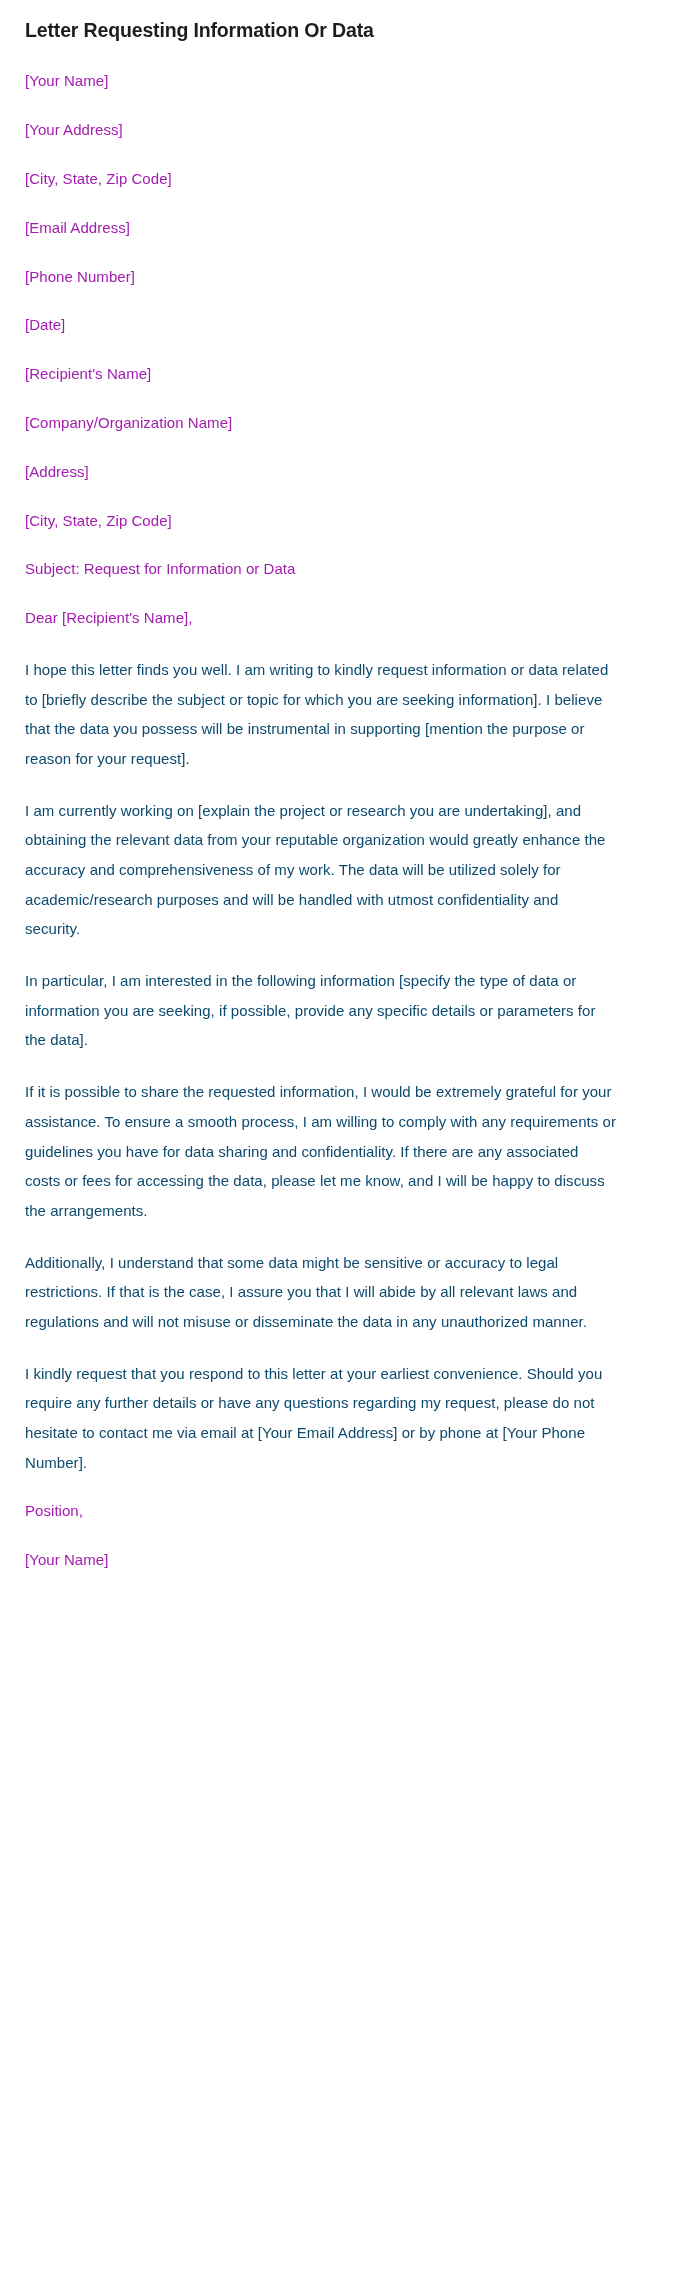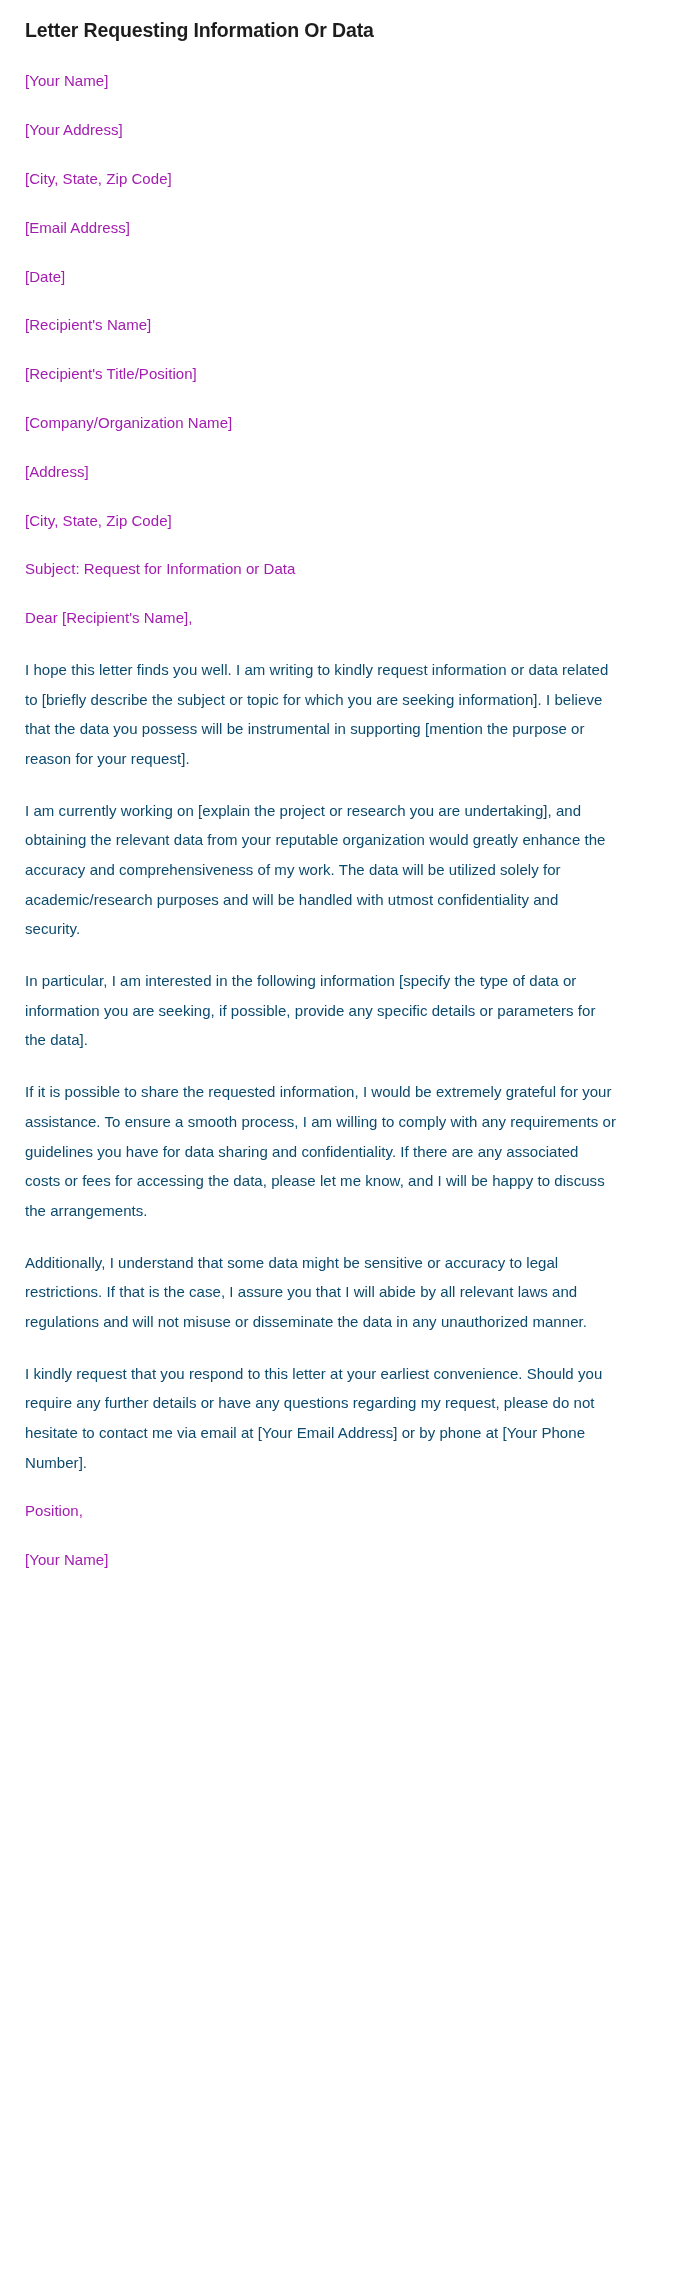--- a/index.html
+++ b/index.html
@@ -58,26 +58,26 @@
 <div class="page">
   <div class="doc">
 
     <h1 class="doc-title">Letter Requesting Information Or Data</h1>
 
     <div>
       <p class="line">[Your Name]</p>
       <p class="line">[Your Address]</p>
       <p class="line">[City, State, Zip Code]</p>
       <p class="line">[Email Address]</p>
+      <p class="line">[Phone Number]</p>
       <p class="line">[Date]</p>
     </div>
 
     <div>
       <p class="line">[Recipient's Name]</p>
-      <p class="line">[Recipient's Title/Position]</p>
       <p class="line">[Company/Organization Name]</p>
       <p class="line">[Address]</p>
       <p class="line">[City, State, Zip Code]</p>
     </div>
 
     <p class="line">Subject: Request for Information or Data</p>
 
     <p class="line">Dear [Recipient's Name],</p>
 
     <p class="para">I hope this letter finds you well. I am writing to kindly request information or data related to [briefly describe the subject or topic for which you are seeking information]. I believe that the data you possess will be instrumental in supporting [mention the purpose or reason for your request].</p>

